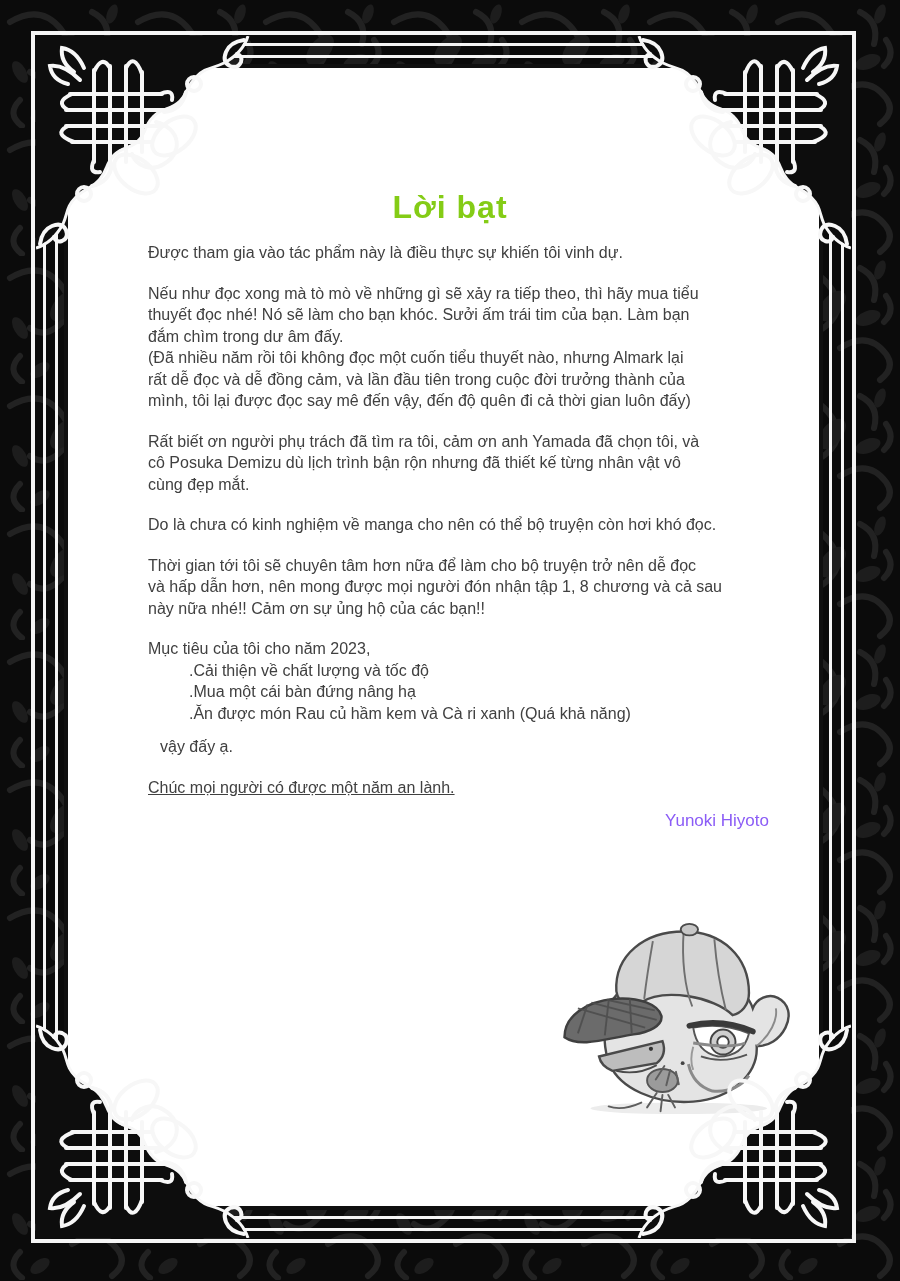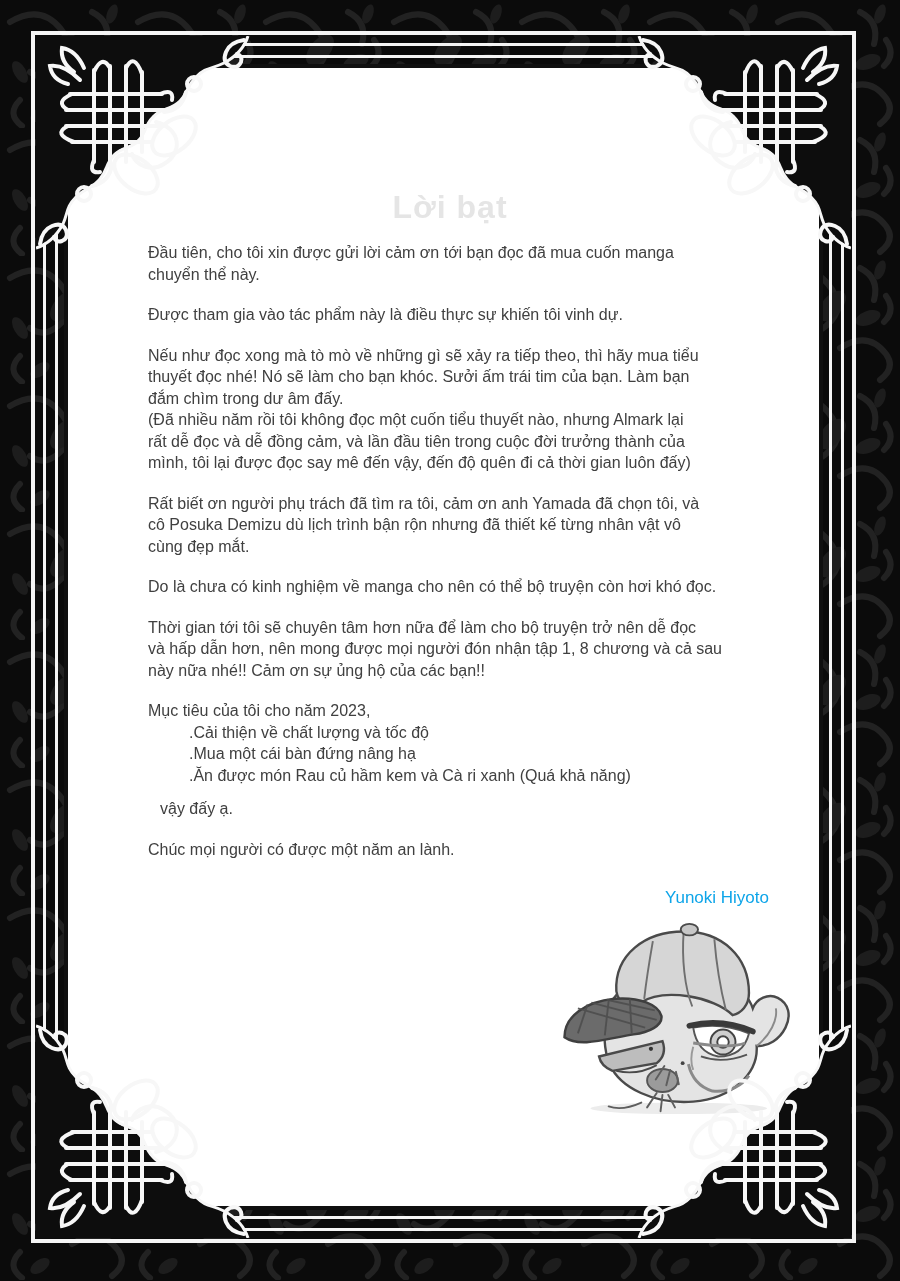--- a/index.html
+++ b/index.html
@@ -16,32 +16,32 @@
   .paper{position:absolute;inset:6px;border:4px solid #101010;background:#ffffff;}
   
   .corner{position:absolute;z-index:5;width:226px;height:226px;}
   .corner.tl{left:36px;top:36px;}
   .corner.tr{right:49px;top:36px;transform:scaleX(-1);}
   .corner.bl{left:36px;bottom:43px;transform:scaleY(-1);}
   .corner.br{right:49px;bottom:43px;transform:scale(-1,-1);}
   
   .page-title{
     position:absolute;z-index:3;top:168px;left:0;width:100%;
-    text-align:center;font-size:32px;font-weight:bold;color:#e5e5e5;letter-spacing:1px;
+    text-align:center;font-size:32px;font-weight:bold;color:#84cc16;letter-spacing:1px;
   }
   .textcol{
     position:absolute;z-index:3;left:148px;top:242px;width:640px;
     font-size:16px;line-height:21.5px;color:#404040;
   }
   .para{white-space:pre-line;margin:0 0 19px 0;}
   .goals{margin:0 0 19px 0;}
   .goal-item{margin-left:41px;}
   .goals-outro{margin:12px;}
-  .closing{margin:0 0 27px 0;}
-  .signature{text-align:right;padding-right:19px;font-size:17px;color:#0ea5e9;}
+  .closing{margin:0 0 12px 0;text-decoration:underline;}
+  .signature{text-align:right;padding-right:19px;font-size:17px;color:#8b5cf6;}
   
   .mascot{position:absolute;z-index:4;left:549px;top:920px;}
   .hidden-defs{position:absolute;width:0;height:0;overflow:hidden;}
 </style>
 </head>
 <body>
 
 <svg class="hidden-defs" aria-hidden="true">
   <defs>
     <pattern id="dmk" width="128" height="128" patternUnits="userSpaceOnUse">
@@ -167,22 +167,20 @@
 <svg class="corner bl">
     <use href="#cornerOrnament"></use>
   </svg>
 <svg class="corner br">
     <use href="#cornerOrnament"></use>
   </svg>
 
 <h1 class="page-title">Lời bạt</h1>
 
 <div class="textcol">
-  <p class="para">Đầu tiên, cho tôi xin được gửi lời cảm ơn tới bạn đọc đã mua cuốn manga
-chuyển thể này.</p>
   <p class="para">Được tham gia vào tác phẩm này là điều thực sự khiến tôi vinh dự.</p>
   <p class="para">Nếu như đọc xong mà tò mò về những gì sẽ xảy ra tiếp theo, thì hãy mua tiểu
 thuyết đọc nhé! Nó sẽ làm cho bạn khóc. Sưởi ấm trái tim của bạn. Làm bạn
 đắm chìm trong dư âm đấy.
 (Đã nhiều năm rồi tôi không đọc một cuốn tiểu thuyết nào, nhưng Almark lại
 rất dễ đọc và dễ đồng cảm, và lần đầu tiên trong cuộc đời trưởng thành của
 mình, tôi lại được đọc say mê đến vậy, đến độ quên đi cả thời gian luôn đấy)</p>
   <p class="para">Rất biết ơn người phụ trách đã tìm ra tôi, cảm ơn anh Yamada đã chọn tôi, và
 cô Posuka Demizu dù lịch trình bận rộn nhưng đã thiết kế từng nhân vật vô
 cùng đẹp mắt.</p>

